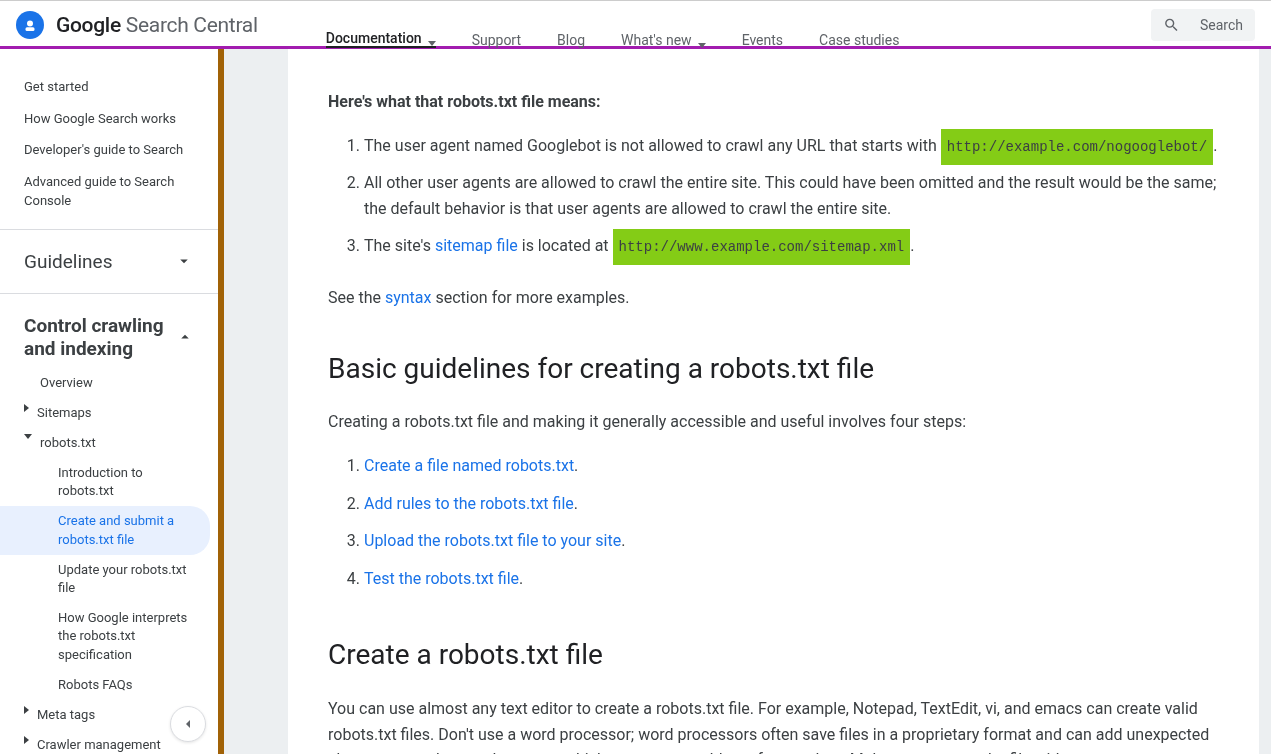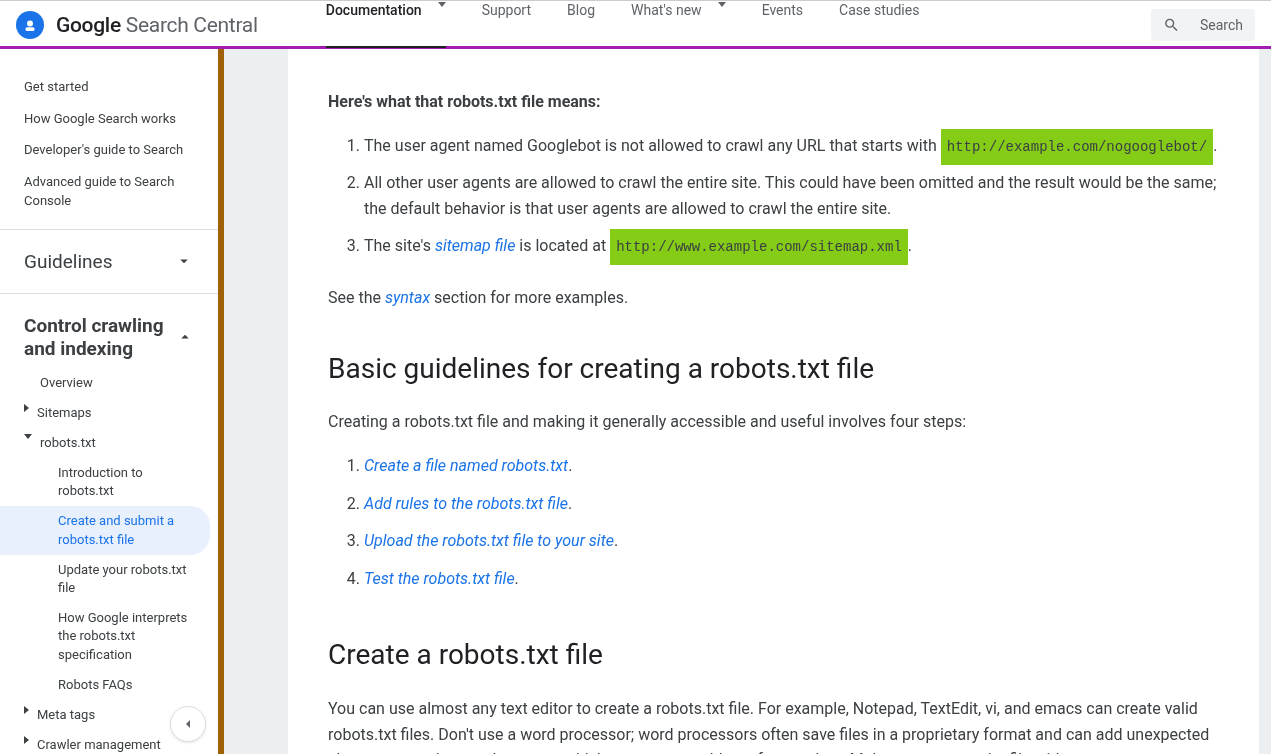--- a/index.html
+++ b/index.html
@@ -4,21 +4,21 @@
 <style>
 * { box-sizing: border-box; margin: 0; padding: 0; }
 body { font-family: Roboto, Arial, sans-serif; font-size: 14px; color: #202124; background: #fff; overflow: hidden; }
 .top-border { height: 3px; background: #fff; border-top: 1px solid #ccc; }
 .header { display: flex; align-items: center; height: 46px; padding: 0 16px; border-bottom: 3px solid #a21caf; }
 .logo-circle { width: 28px; height: 28px; background: #1a73e8; border-radius: 50%; display: flex; align-items: center; justify-content: center; margin-right: 12px; }
 .logo-circle svg { width: 18px; height: 18px; fill: #fff; }
 .brand { font-size: 21px; color: #5f6368; letter-spacing: -0.3px; }
 .brand b { color: #202124; font-weight: 500; }
 .nav { display: flex; margin-left: 68px; gap: 36px; flex: 1; }
-.nav-item { font-size: 14px; color: #5f6368; cursor: pointer; display: flex; align-items: flex-start; gap: 16px; height: 46px; }
+.nav-item { font-size: 14px; color: #5f6368; cursor: pointer; display: flex; align-items: flex-end; gap: 6px; height: 46px; }
 .nav-item.active { color: #202124; font-weight: 500; border-bottom: 2px solid #202124; margin-bottom: -1px; }
 .chev-down { width: 0; height: 0; border-left: 4px solid transparent; border-right: 4px solid transparent; border-top: 5px solid #5f6368; }
 .search-box { display: flex; align-items: center; background: #f1f3f4; border-radius: 4px; padding: 6px 12px; width: 104px; color: #5f6368; gap: 20px; }
 .search-box svg { width: 20px; height: 20px; fill: #5f6368; }
 .layout { display: flex; height: calc(754px - 49px); }
 .sidebar { width: 224px; border-right: 6px solid #a16207; overflow-y: auto; position: relative; padding-top: 22px; }
 .sidebar::-webkit-scrollbar { width: 8px; }
 .sidebar::-webkit-scrollbar-thumb { background: #dadce0; border-radius: 4px; }
 .side-link { display: block; padding: 6px 24px; font-size: 13px; color: #3c4043; cursor: pointer; line-height: 1.5; }
 .side-divider { border-top: 1px solid #dadce0; margin: 12px 0; }
@@ -30,21 +30,21 @@
 .side-item.selected { background: #e8f0fe; color: #1a73e8; border-radius: 0 20px 20px 0; margin-right: 8px; padding-right: 16px; }
 .side-item .txt { flex: 1; line-height: 1.4; }
 .chev-wrap { display: flex; align-items: center; justify-content: space-between; padding: 8px 24px; font-size: 19px; color: #3c4043; cursor: pointer; }
 .chev-big { width: 20px; height: 20px; display: flex; align-items: center; justify-content: center; }
 .chev-big svg { width: 18px; height: 18px; fill: #3c4043; }
 .fab { position: absolute; bottom: 12px; right: 12px; width: 36px; height: 36px; border-radius: 50%; background: #fff; border: 1px solid #dadce0; display: flex; align-items: center; justify-content: center; cursor: pointer; box-shadow: 0 1px 3px rgba(0,0,0,0.1); }
 .fab svg { width: 16px; height: 16px; fill: #5f6368; }
 .gutter { width: 64px; background: #eceff1; }
 .content-wrap { flex: 1; background: #eceff1; padding-right: 12px; }
 .content { background: #fff; height: 100%; padding: 40px 40px 0 40px; overflow: hidden; font-size: 16px; line-height: 1.6; color: #3c4043; }
-.content a { color: #1a73e8; text-decoration: none; font-style: italic; }
+.content a { color: #1a73e8; text-decoration: none; }
 .content code { background: #84cc16; padding: 10px 6px; font-family: "Courier New", monospace; font-size: 14px; }
 .content ol { padding-left: 36px; margin: 12px 0 20px 0; }
 .content ol li { padding: 6px 0; }
 .content h2 { font-size: 28px; font-weight: 400; color: #202124; margin: 36px 0 18px 0; }
 .content .bold-intro { font-weight: 700; margin-bottom: 10px; }
 .content p { margin-bottom: 12px; }
 </style>
 </head>
 <body>
 

